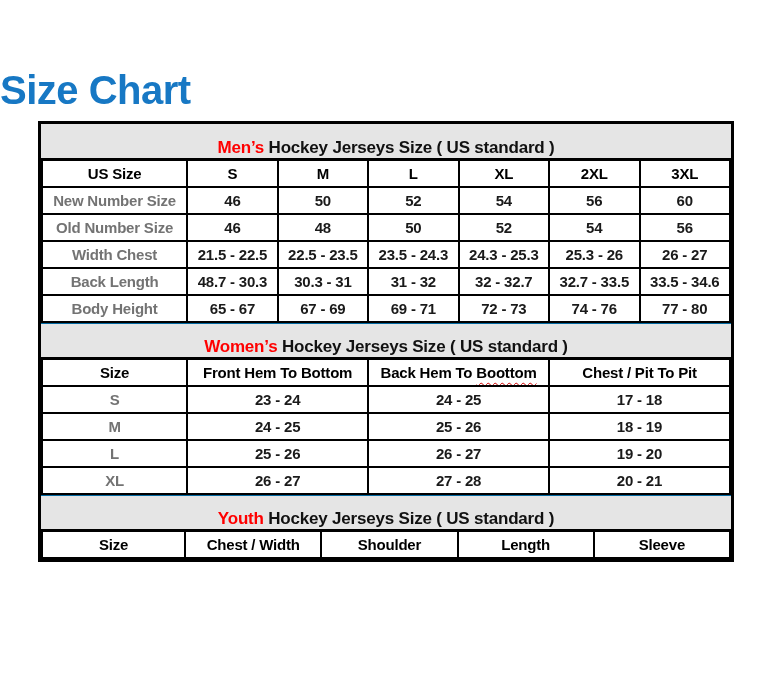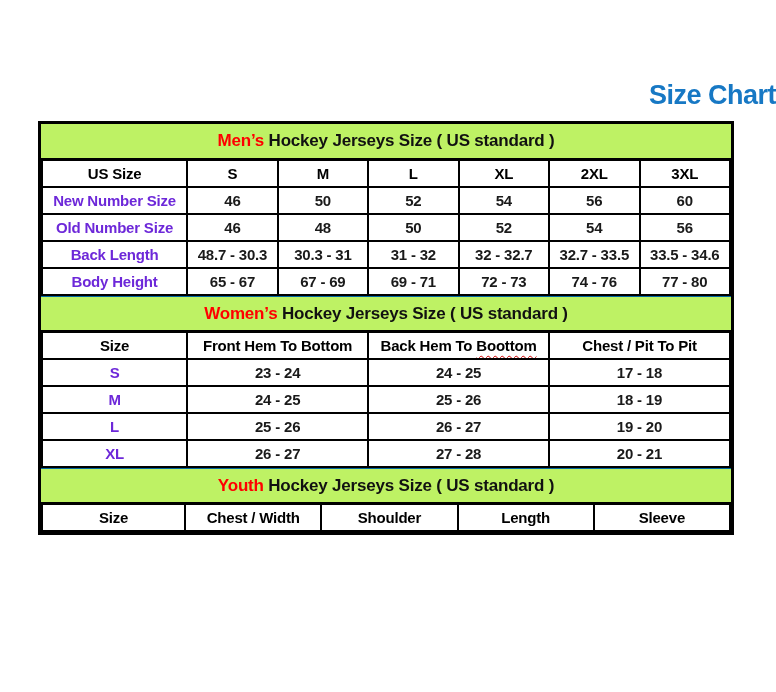--- a/index.html
+++ b/index.html
@@ -9,44 +9,44 @@
   .sheet {
     position: relative;
     width: 776px;
     height: 692px;
     background: #ffffff;
     overflow: hidden;
   }
 
   .page-title {
     position: absolute;
-    top: 80px;
+    top: 68px;
     left: 0;
     width: 100%;
-    text-align: right;
-    font-size: 27px;
+    text-align: left;
+    font-size: 40px;
     font-weight: 700;
     letter-spacing: -0.5px;
     color: #1778c4;
   }
 
   .chart {
     position: absolute;
     left: 38px;
     top: 121px;
     width: 696px;
     border: 3px solid #000000;
     background: #ffffff;
   }
 
   .band {
-    background: #bef264;
+    background: #e5e5e5;
     height: 35px;
     display: flex;
-    align-items: center;
+    align-items: flex-end;
     justify-content: center;
     border-bottom: 1px solid #000000;
     font-size: 17px;
     font-weight: 700;
     color: #111111;
     letter-spacing: -0.2px;
     white-space: pre;
   }
   .tbl-section + .tbl-section .band { border-top: 1px solid #0369a1; }
   .band .hl { color: #ff0000; }
@@ -62,21 +62,21 @@
     vertical-align: middle;
     height: 27px;
     font-size: 15px;
     color: #1a1a1a;
     letter-spacing: -0.2px;
     padding: 1px 2px;
     overflow: hidden;
   }
   table.grid th { font-weight: 700; color: #000000; }
   table.grid td { font-weight: 600; }
-  table.grid td.row-label { font-weight: 700; color: #6d28d9; }
+  table.grid td.row-label { font-weight: 700; color: #737373; }
 
   
   .mens   col.c-label { width: 21.1%; }
   .mens   col.c-val   { width: 13.15%; }
   .womens col.c-label { width: 21.1%; }
   .womens col.c-val   { width: 26.3%; }
   .youth  col.c-label { width: 20.8%; }
   .youth  col.c-val   { width: 19.8%; }
 
   .misspell {
@@ -132,20 +132,29 @@
             <tr>
               <td class="row-label">Old Number Size</td>
               <td>46</td>
               <td>48</td>
               <td>50</td>
               <td>52</td>
               <td>54</td>
               <td>56</td>
             </tr>
             <tr>
+              <td class="row-label">Width Chest</td>
+              <td>21.5 - 22.5</td>
+              <td>22.5 - 23.5</td>
+              <td>23.5 - 24.3</td>
+              <td>24.3 - 25.3</td>
+              <td>25.3 - 26</td>
+              <td>26 - 27</td>
+            </tr>
+            <tr>
               <td class="row-label">Back Length</td>
               <td>48.7 - 30.3</td>
               <td>30.3 - 31</td>
               <td>31 - 32</td>
               <td>32 - 32.7</td>
               <td>32.7 - 33.5</td>
               <td>33.5 - 34.6</td>
             </tr>
             <tr>
               <td class="row-label">Body Height</td>

